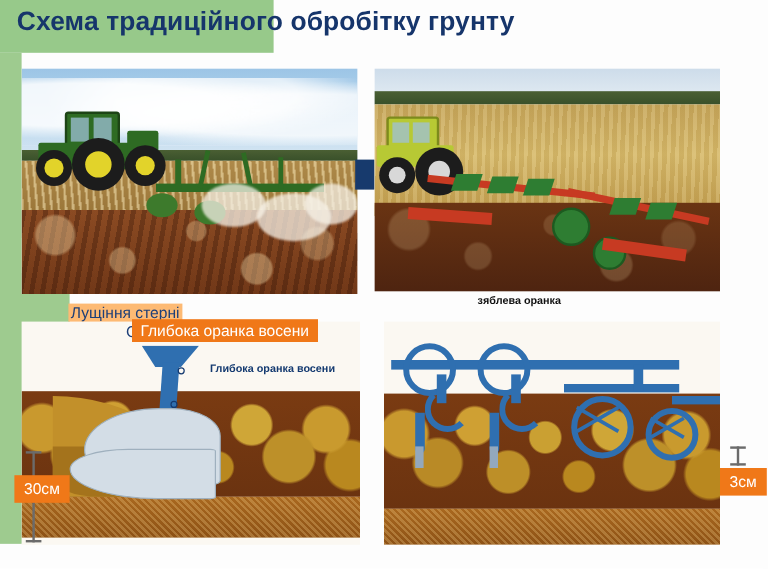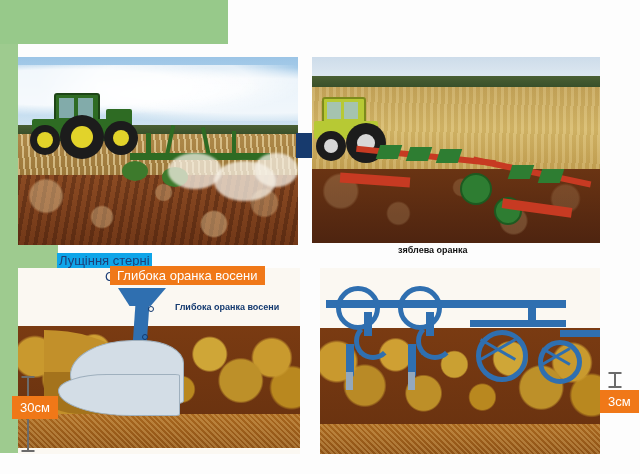--- a/index.html
+++ b/index.html
@@ -86,21 +86,21 @@
 
   
   .connector{
     position:absolute;left:296px;top:133px;width:16px;height:25px;
     background:#173a6d;
   }
 
   
   .cap-lushchinnya{
     position:absolute;left:57px;top:253px;
-    font-size:13px;color:#1d3f78;background:#0ea5e9;padding:0 2px;
+    font-size:13px;color:#1d3f78;background:#fdba74;padding:0 2px;
     white-space:nowrap;z-index:6;
   }
   .cap-zyablevа{
     position:absolute;left:398px;top:245px;
     font-size:9px;font-weight:bold;color:#111;white-space:nowrap;z-index:6;
   }
   .hidden-letter{
     position:absolute;left:105px;top:269px;
     font-size:13px;color:#1d3f78;z-index:4;
   }
@@ -165,20 +165,21 @@
 </style>
 </head>
 <body>
 
 <div class="slide">
 
   <div class="title-band"></div>
   <div class="left-band"></div>
   <div class="left-band2"></div>
 
+  <div class="title">Схема традиційного обробітку грунту</div>
 
   <div class="photo photo-left">
     <div class="sky"></div>
     <div class="sky-clouds"></div>
     <div class="treeline" style="top:36%;"></div>
     <div class="stubble" style="top:41%;height:22%;"></div>
     <div class="soil" style="top:63%;height:37%;">
       <div class="soil-rough"></div>
     </div>
 

